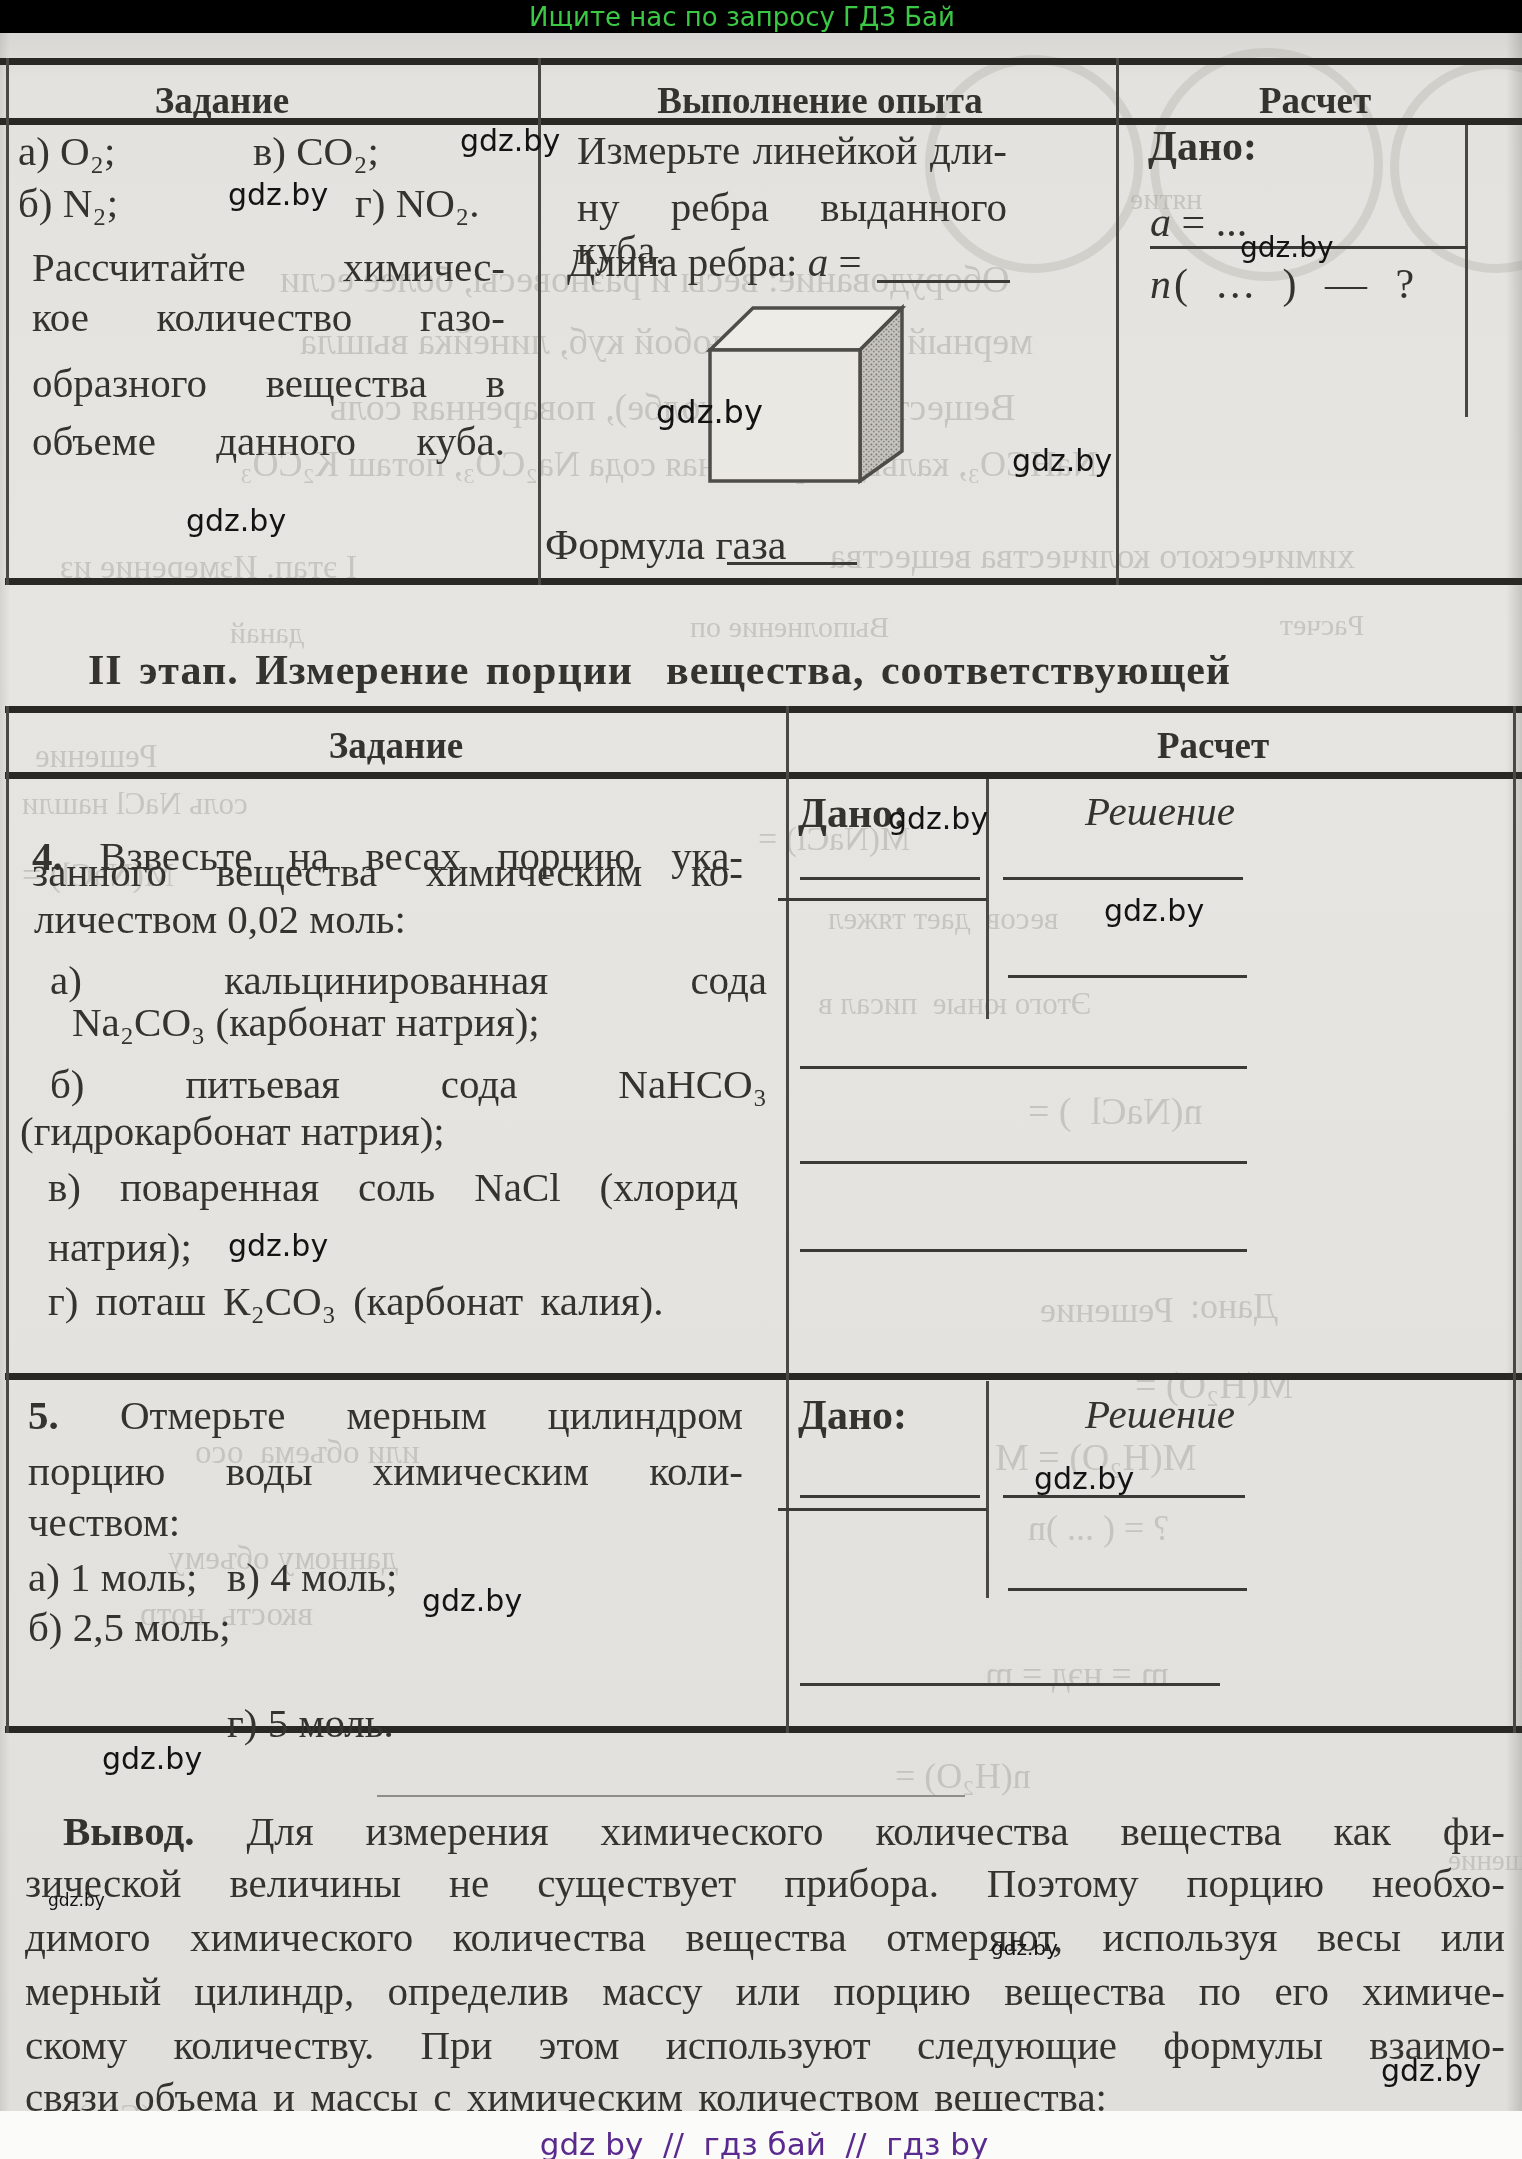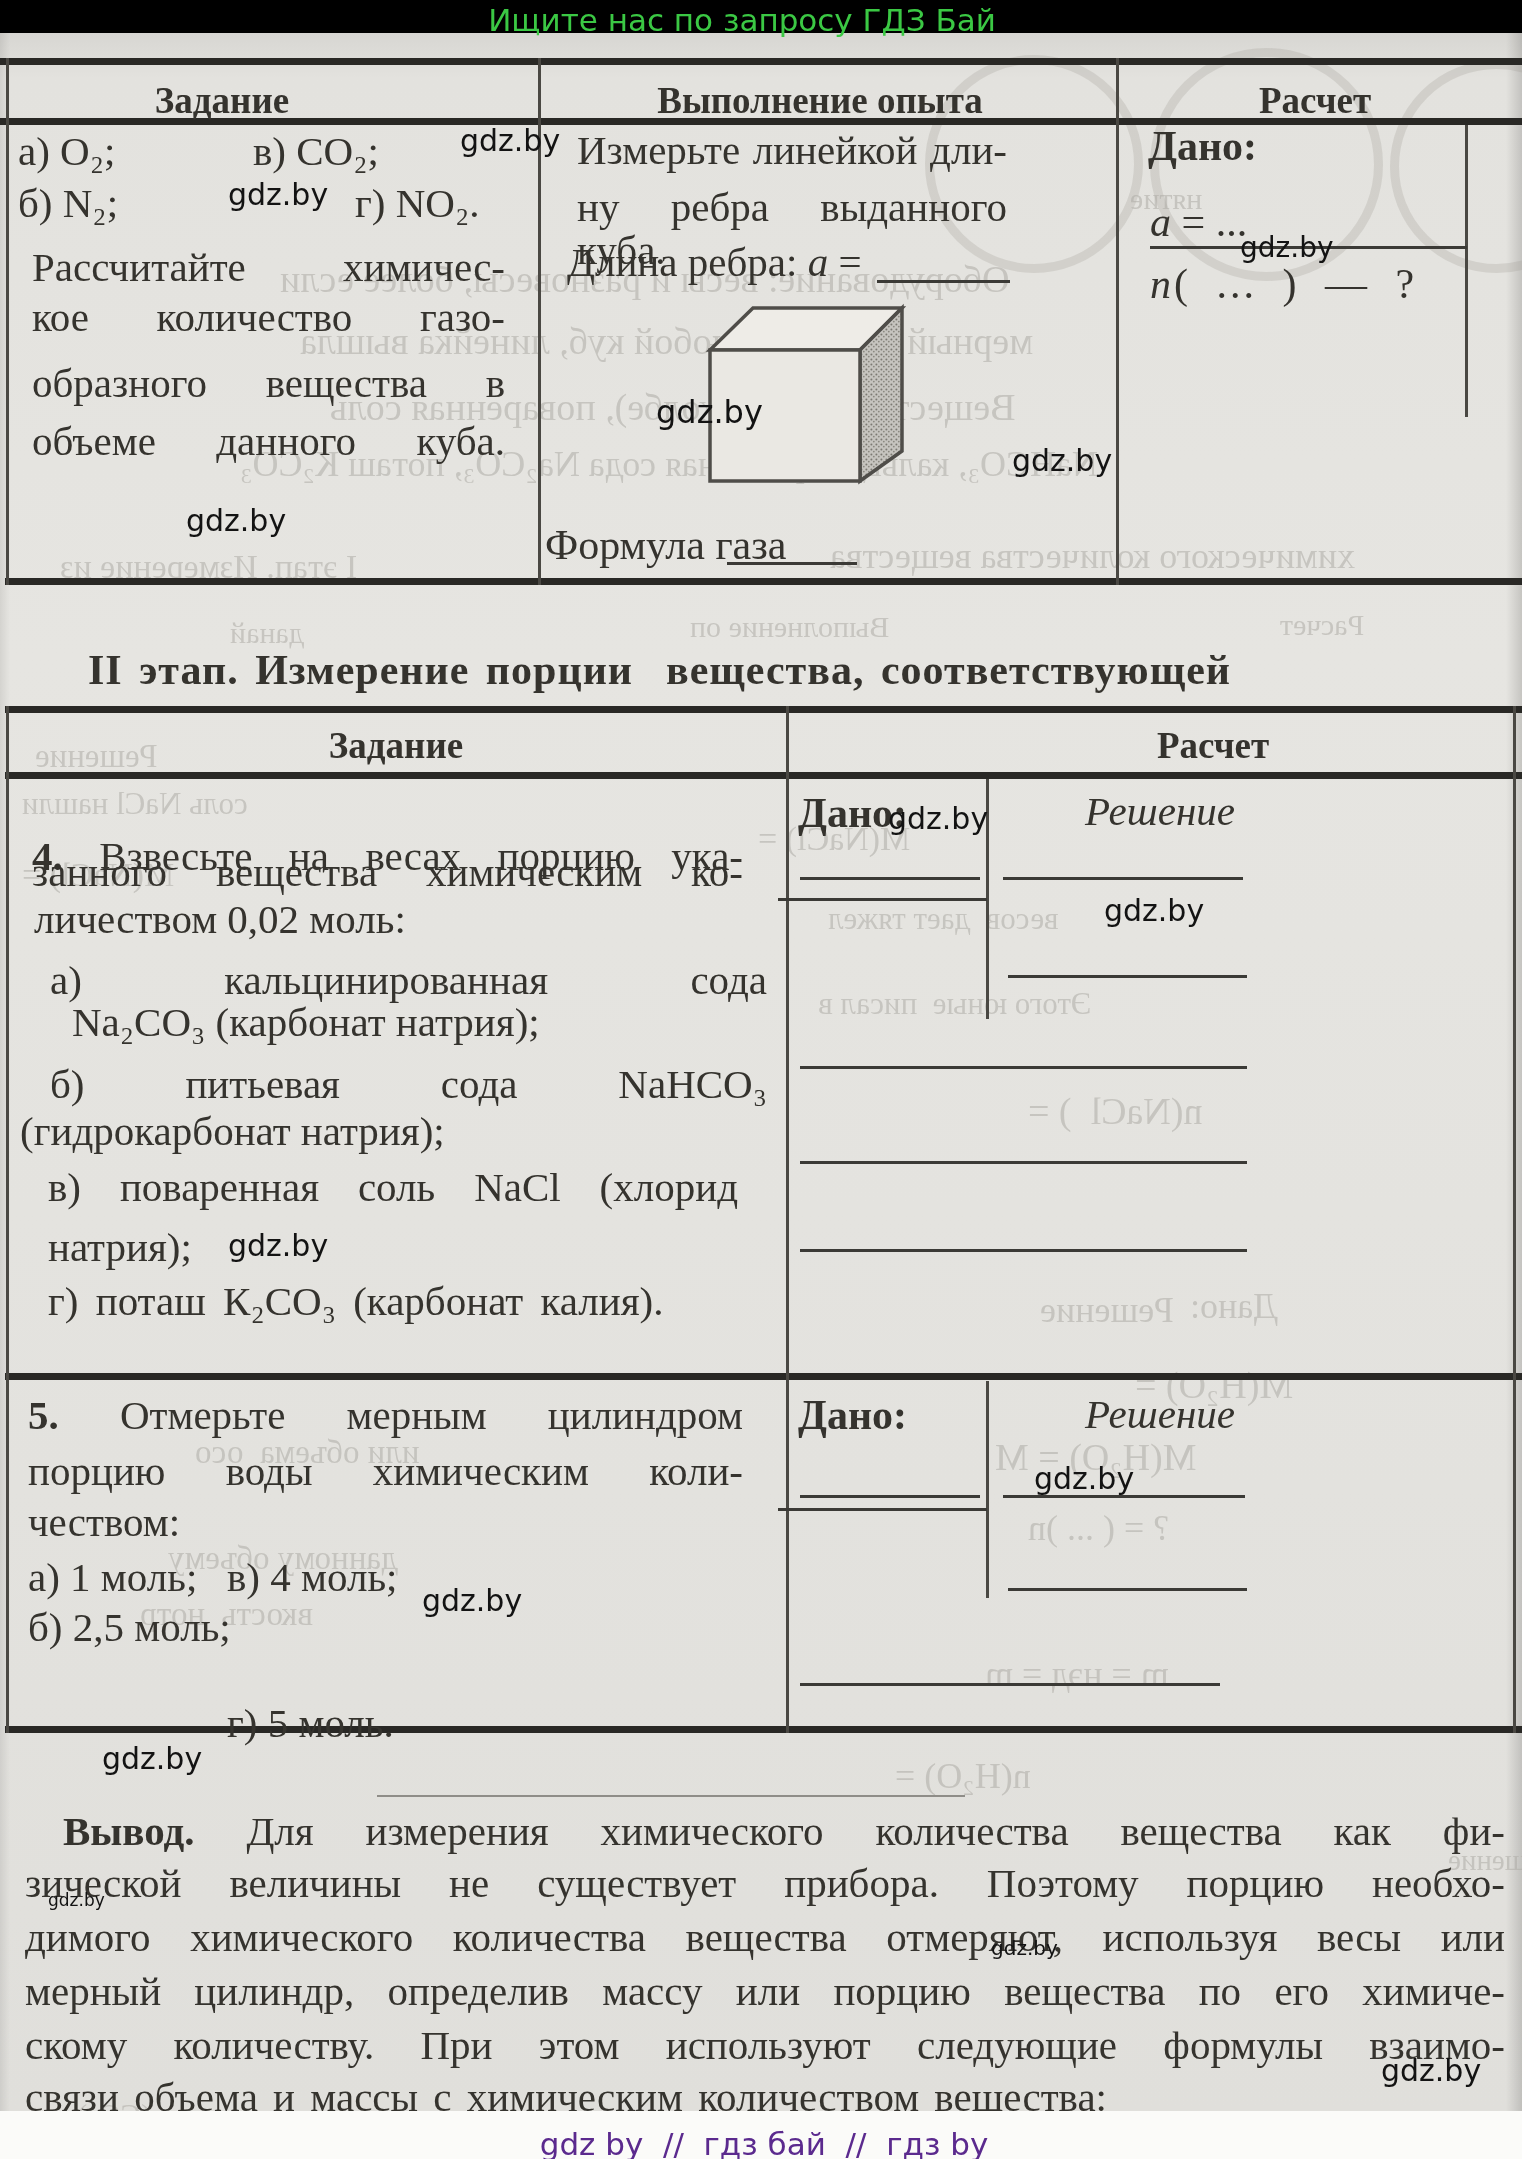--- a/index.html
+++ b/index.html
@@ -6,21 +6,21 @@
   .stage{position:relative;width:1522px;height:2159px;background:#000;overflow:hidden;
          font-family:"Liberation Serif","DejaVu Serif",serif;color:#35332e;}
   .paper{position:absolute;left:0;top:33px;width:1522px;height:2078px;
          background:linear-gradient(180deg,#d7d6d2 0px,#e3e2de 45px,#e6e5e1 30%,#e3e2de 70%,#e0dfdb 100%);}
   .paper:after{content:"";position:absolute;right:0;top:0;width:16px;height:100%;
          background:linear-gradient(90deg,rgba(0,0,0,0),rgba(0,0,0,.14));}
   .paper:before{content:"";position:absolute;left:0;top:0;width:10px;height:100%;
          background:linear-gradient(270deg,rgba(0,0,0,0),rgba(0,0,0,.08));}
   .footer-strip{position:absolute;left:0;top:2111px;width:1522px;height:48px;background:#fbfbf9;}
   .banner{position:absolute;top:2px;left:742px;transform:translateX(-50%);
-          font-family:"DejaVu Sans","Liberation Sans",sans-serif;font-size:31px;white-space:pre;}
+          font-family:"DejaVu Sans","Liberation Sans",sans-serif;font-size:26px;white-space:pre;}
   .footer-txt{position:absolute;top:2126px;left:764px;transform:translateX(-50%);
           font-family:"DejaVu Sans","Liberation Sans",sans-serif;font-size:31px;font-weight:500;white-space:pre;}
   .hl{position:absolute;height:7px;background:#292825;}
   .vl{position:absolute;width:3px;background:#4a4843;}
   .txt{position:absolute;font-size:41px;line-height:1.06;white-space:pre;}
   .just{white-space:normal;text-align:justify;text-align-last:justify;}
   .hdr{position:absolute;font-weight:bold;font-size:37px;transform:translateX(-50%);white-space:pre;}
   .b{font-weight:bold;}
   .i{font-style:italic;}
   .f42{font-size:42px;}

